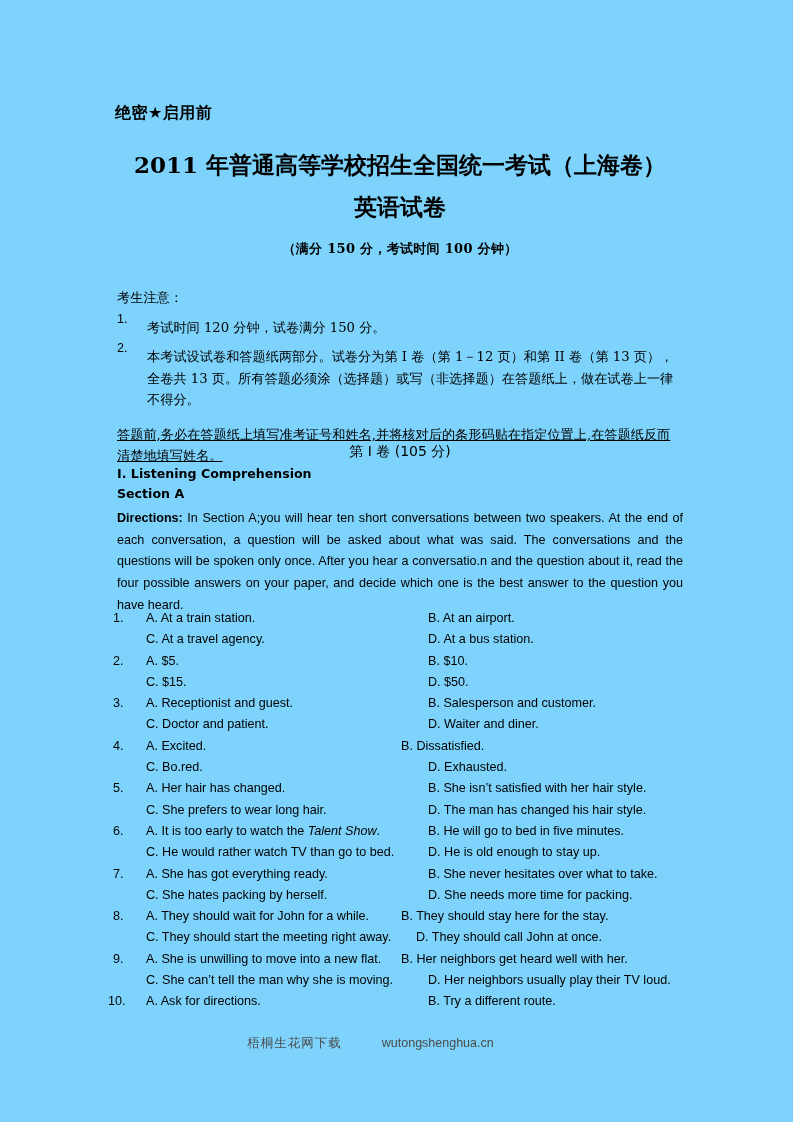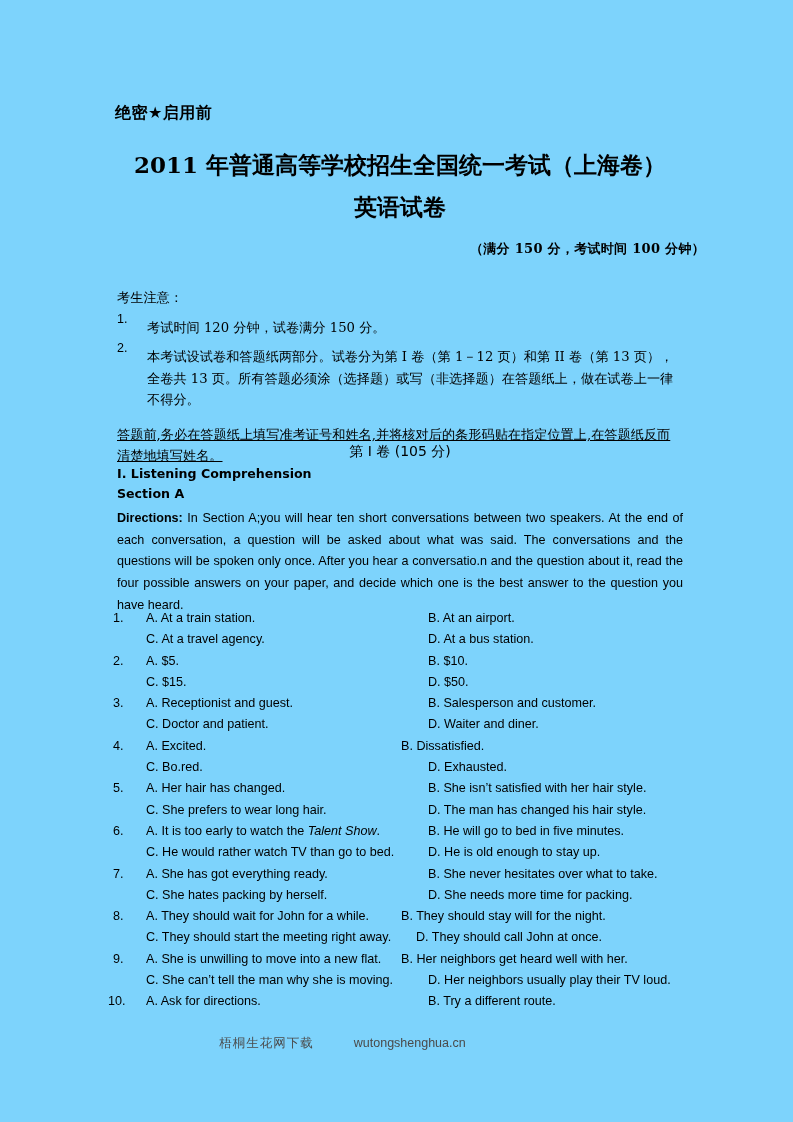--- a/index.html
+++ b/index.html
@@ -62,21 +62,20 @@
     font-weight: bold;
     line-height: 34px;
     margin-top: 8px;
   }
   .score-note {
     font-family: "DejaVu Serif", "Liberation Serif", serif;
     font-size: 13px;
     font-weight: bold;
     margin-top: 16px;
     letter-spacing: 0.3px;
-    text-align: right;
   }
 
   
   .notice {
     position: absolute;
     left: 117px;
     top: 287px;
     width: 566px;
     font-family: "DejaVu Serif", "Liberation Serif", serif;
     font-size: 13.2px;
@@ -164,20 +163,21 @@
   
   .footer {
     position: absolute;
     left: 0;
     top: 1035px;
     width: 685px;
     text-align: center;
     color: #4a4a4a;
     font-size: 12.5px;
     white-space: nowrap;
+    padding-left: 28px;
   }
   .footer .fcn {
     font-family: "DejaVu Serif", "Liberation Serif", serif;
     letter-spacing: 1px;
   }
   .footer .furl {
     font-family: "Liberation Sans", "DejaVu Sans", sans-serif;
     margin-left: 40px;
   }
 </style>
@@ -284,21 +284,21 @@
       <span class="q-opt" style="left:315px">B. She never hesitates over what to take.</span>
     </div>
     <div class="q-row">
       <span class="q-opt colA">C. She hates packing by herself.</span>
       <span class="q-opt" style="left:315px">D. She needs more time for packing.</span>
     </div>
 
     <div class="q-row">
       <span class="q-num">8.</span>
       <span class="q-opt colA">A. They should wait for John for a while.</span>
-      <span class="q-opt" style="left:288px">B. They should stay will for the night.</span>
+      <span class="q-opt" style="left:288px">B. They should stay here for the stay.</span>
     </div>
     <div class="q-row">
       <span class="q-opt colA">C. They should start the meeting right away.</span>
       <span class="q-opt" style="left:303px">D. They should call John at once.</span>
     </div>
 
     <div class="q-row">
       <span class="q-num">9.</span>
       <span class="q-opt colA">A. She is unwilling to move into a new flat.</span>
       <span class="q-opt" style="left:288px">B. Her neighbors get heard well with her.</span>

